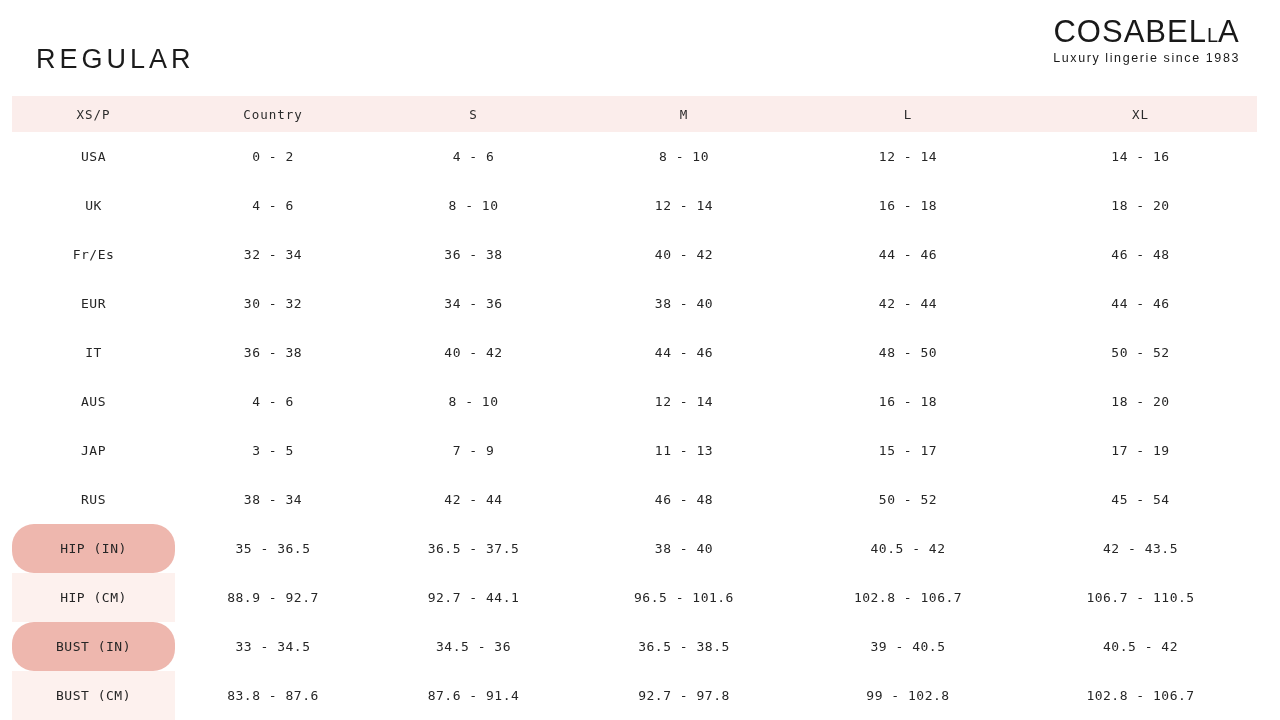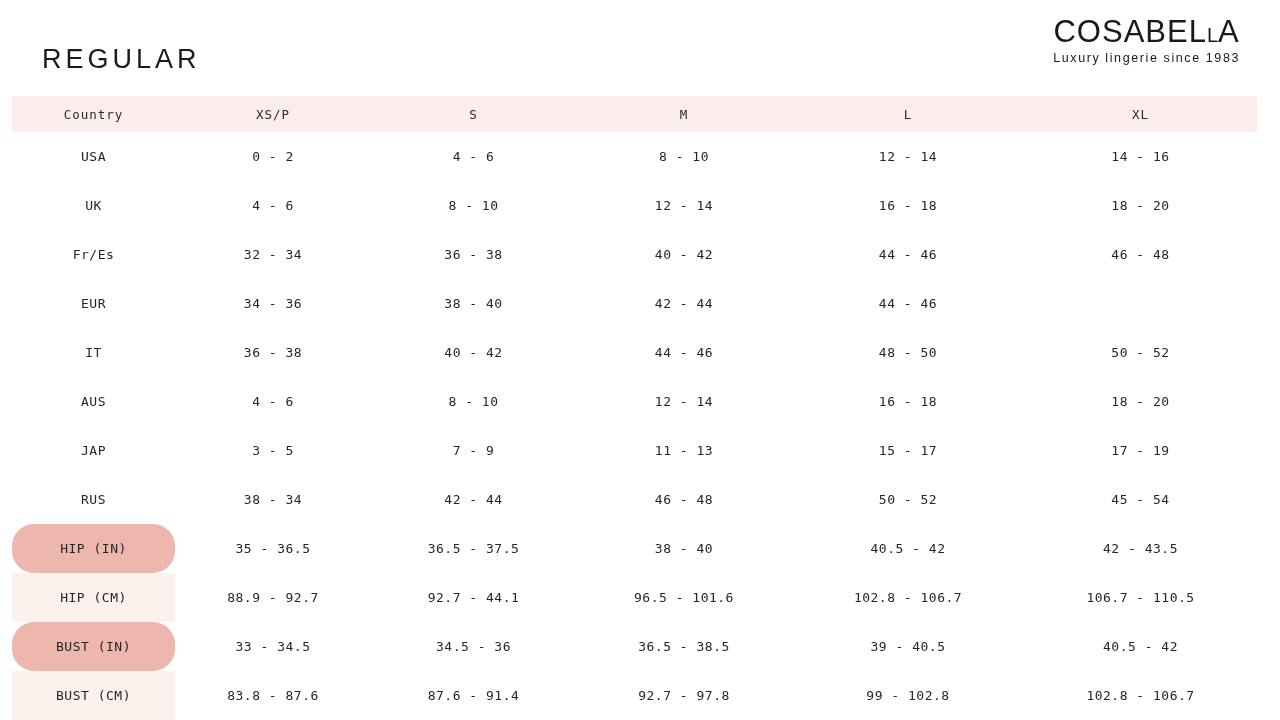--- a/index.html
+++ b/index.html
@@ -7,21 +7,21 @@
     width: 1280px; height: 720px;
     background: #ffffff;
     position: relative;
     overflow: hidden;
     font-family: "DejaVu Sans Mono", monospace;
   }
 
   
   .page-title {
     position: absolute;
-    left: 42px; top: 44px;
+    left: 36px; top: 44px;
     margin: 0;
     font-family: "Liberation Sans", sans-serif;
     font-size: 27px;
     font-weight: 500;
     letter-spacing: 4px;
     color: #1b1b1b;
   }
   .brand {
     position: absolute;
     right: 40px; top: 16px;
@@ -83,22 +83,22 @@
 
 <h1 class="page-title">REGULAR</h1>
 
 <div class="brand">
   <div class="brand-logo"><span>COSABEL</span><span class="small-l">L</span><span>A</span></div>
   <div class="brand-tagline">Luxury lingerie since 1983</div>
 </div>
 
 <div class="size-table">
   <div class="t-row header" id="header-row">
+      <div class="cell hcell">XS/P</div>
       <div class="cell hcell">Country</div>
-      <div class="cell hcell">XS/P</div>
       <div class="cell hcell">S</div>
       <div class="cell hcell">M</div>
       <div class="cell hcell">L</div>
       <div class="cell hcell">XL</div>
     </div>
   <div id="table-body">
       <div class="t-row plain">
         <div class="cell label-cell">USA</div>
         <div class="cell">0 - 2</div>
         <div class="cell">4 - 6</div>
@@ -117,20 +117,21 @@
       <div class="t-row plain">
         <div class="cell label-cell">Fr/Es</div>
         <div class="cell">32 - 34</div>
         <div class="cell">36 - 38</div>
         <div class="cell">40 - 42</div>
         <div class="cell">44 - 46</div>
         <div class="cell">46 - 48</div>
       </div>
       <div class="t-row plain">
         <div class="cell label-cell">EUR</div>
+        <div class="cell">30 - 32</div>
         <div class="cell">34 - 36</div>
         <div class="cell">38 - 40</div>
         <div class="cell">42 - 44</div>
         <div class="cell">44 - 46</div>
       </div>
       <div class="t-row plain">
         <div class="cell label-cell">IT</div>
         <div class="cell">36 - 38</div>
         <div class="cell">40 - 42</div>
         <div class="cell">44 - 46</div>

